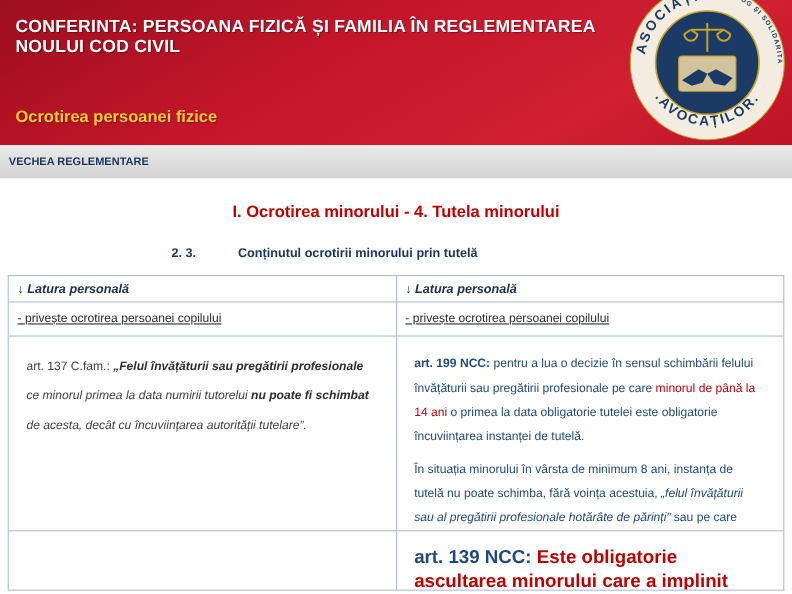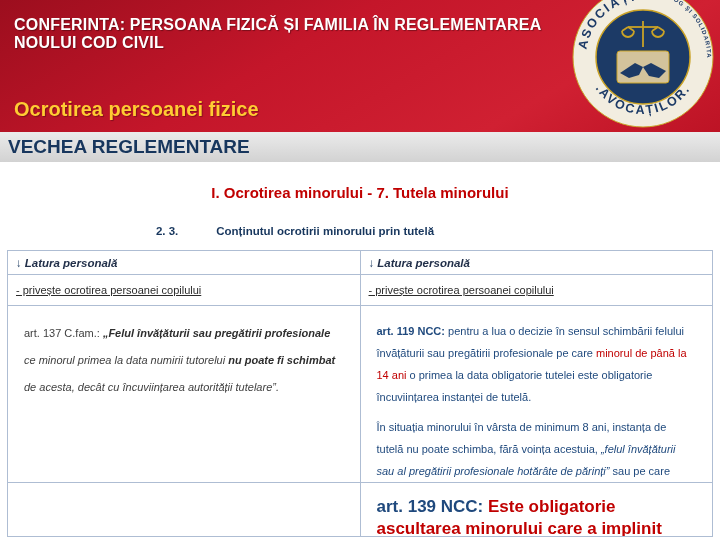--- a/index.html
+++ b/index.html
@@ -8,31 +8,31 @@
 
   .slide { position: relative; width: 720px; height: 540px; background: #ffffff; overflow: hidden; }
 
   
   .red-header { position: absolute; top: 0; left: 0; width: 720px; height: 132px;
     background: linear-gradient(150deg, #9c0e1e 0%, #c4162a 40%, #d02032 75%, #bd1325 100%); }
   .conf-title { position: absolute; left: 14px; top: 16px; width: 560px;
     color: #ffffff; font-size: 16px; font-weight: bold; letter-spacing: .2px;
     text-shadow: 1px 1px 1px rgba(0,0,0,.35); }
   .conf-subtitle { position: absolute; left: 14px; top: 98px;
-    color: #ffcc33; font-size: 20px; font-weight: bold; text-shadow: 1px 1px 1px rgba(0,0,0,.3); }
+    color: #ffcc33; font-size: 15px; font-weight: bold; text-shadow: 1px 1px 1px rgba(0,0,0,.3); }
 
   .logo { position: absolute; right: 2px; top: -18px; }
   .lt-big { font-size: 12.5px; font-weight: bold; fill: #1c3a66; letter-spacing: 2px; }
   .lt-sm  { font-size: 6px; font-weight: bold; fill: #1c3a66; letter-spacing: 1px; }
 
   
   .reg-bar { position: absolute; top: 132px; left: 0; width: 720px; height: 30px;
     background: linear-gradient(#ebebeb, #d2d2d2);
     display: flex; justify-content: space-between; align-items: center;
-    padding: 0 8px; color: #17365d; font-size: 19px; font-weight: bold; }
+    padding: 0 8px; color: #17365d; font-size: 10px; font-weight: bold; }
 
   
   .section-title { position: absolute; top: 184px; left: 0; width: 720px; text-align: center;
     color: #c00000; font-size: 15px; font-weight: bold; }
   .subsection { position: absolute; top: 225px; left: 0; width: 590px; text-align: center;
     color: #17365d; font-size: 11.5px; font-weight: bold; }
   .subsection .num { margin-right: 38px; }
 
   
   .cmp-table { position: absolute; left: 7px; top: 250px; width: 706px; height: 287px;
@@ -98,21 +98,21 @@
         <polygon points="-23,16 -8,6 0,10 -4,18 -14,21" fill="#1c3a66"></polygon>
         <polygon points="23,14 8,6 0,10 6,19 16,21" fill="#1c3a66"></polygon>
       </g>
     </svg>
   </div>
 
   <div class="reg-bar">
     <div>VECHEA REGLEMENTARE</div>
   </div>
 
-  <div class="section-title">I. Ocrotirea minorului - 7. Tutela minorului</div>
+  <div class="section-title">I. Ocrotirea minorului - 4. Tutela minorului</div>
   <div class="subsection">
     <span class="num">2. 3.</span><span>Conținutul ocrotirii minorului prin tutelă</span>
   </div>
 
   <div class="cmp-table">
 
     <div class="cell c-latura">
       <span class="arrow">↓</span>
         <span class="latura">Latura personală</span>
     </div>
@@ -121,21 +121,21 @@
         <span class="latura">Latura personală</span>
     </div>
 
     <div class="cell c-priveste">- privește ocrotirea persoanei copilului</div>
     <div class="cell c-priveste">- privește ocrotirea persoanei copilului</div>
 
     <div class="cell c-body left-body">
       <p><span>art. 137 C.fam.: </span><span class="b-i">„Felul învățăturii sau pregătirii profesionale </span><span class="ital">ce minorul primea la data numirii tutorelui </span><span class="b-i">nu poate fi schimbat </span><span class="ital">de acesta, decât cu încuviințarea autorității tutelare”.</span></p>
     </div>
     <div class="cell c-body right-body">
-      <p><span class="lbl-b">art. 119 NCC: </span><span>pentru a lua o decizie în sensul schimbării felului învățăturii sau pregătirii profesionale pe care </span><span class="red-text">minorul de până la 14 ani</span><span> o primea la data obligatorie tutelei este obligatorie încuviințarea instanței de tutelă.</span></p>
+      <p><span class="lbl-b">art. 199 NCC: </span><span>pentru a lua o decizie în sensul schimbării felului învățăturii sau pregătirii profesionale pe care </span><span class="red-text">minorul de până la 14 ani</span><span> o primea la data obligatorie tutelei este obligatorie încuviințarea instanței de tutelă.</span></p>
       <p><span>În situația minorului în vârsta de minimum 8 ani, instanța de tutelă nu poate schimba, fără voința acestuia, </span><span class="ital">„felul învățăturii sau al pregătirii profesionale hotărâte de părinți”</span><span> sau pe care minorul le primea </span><span class="ital">„la data profesionale tutelei”.</span></p>
     </div>
 
     <div class="cell c-foot left-foot"></div>
     <div class="cell c-foot right-foot">
       <p><span class="lbl-b">art. 139 NCC: </span><span class="art139-text">Este obligatorie ascultarea minorului care a implinit vârsta de 10 ani.</span></p>
     </div>
 
   </div>
 </div>

